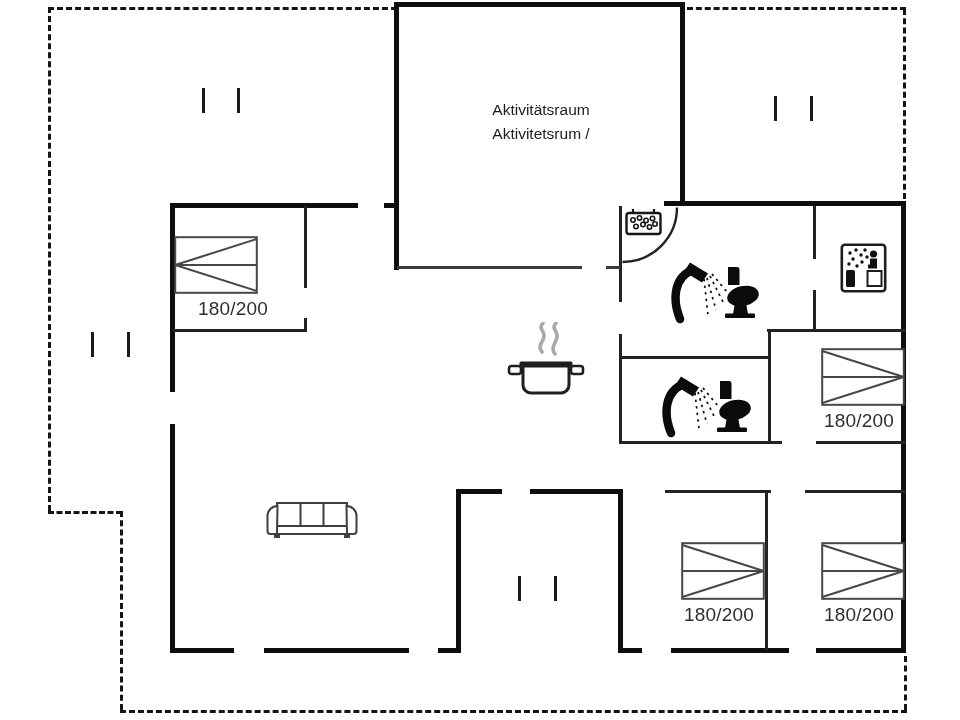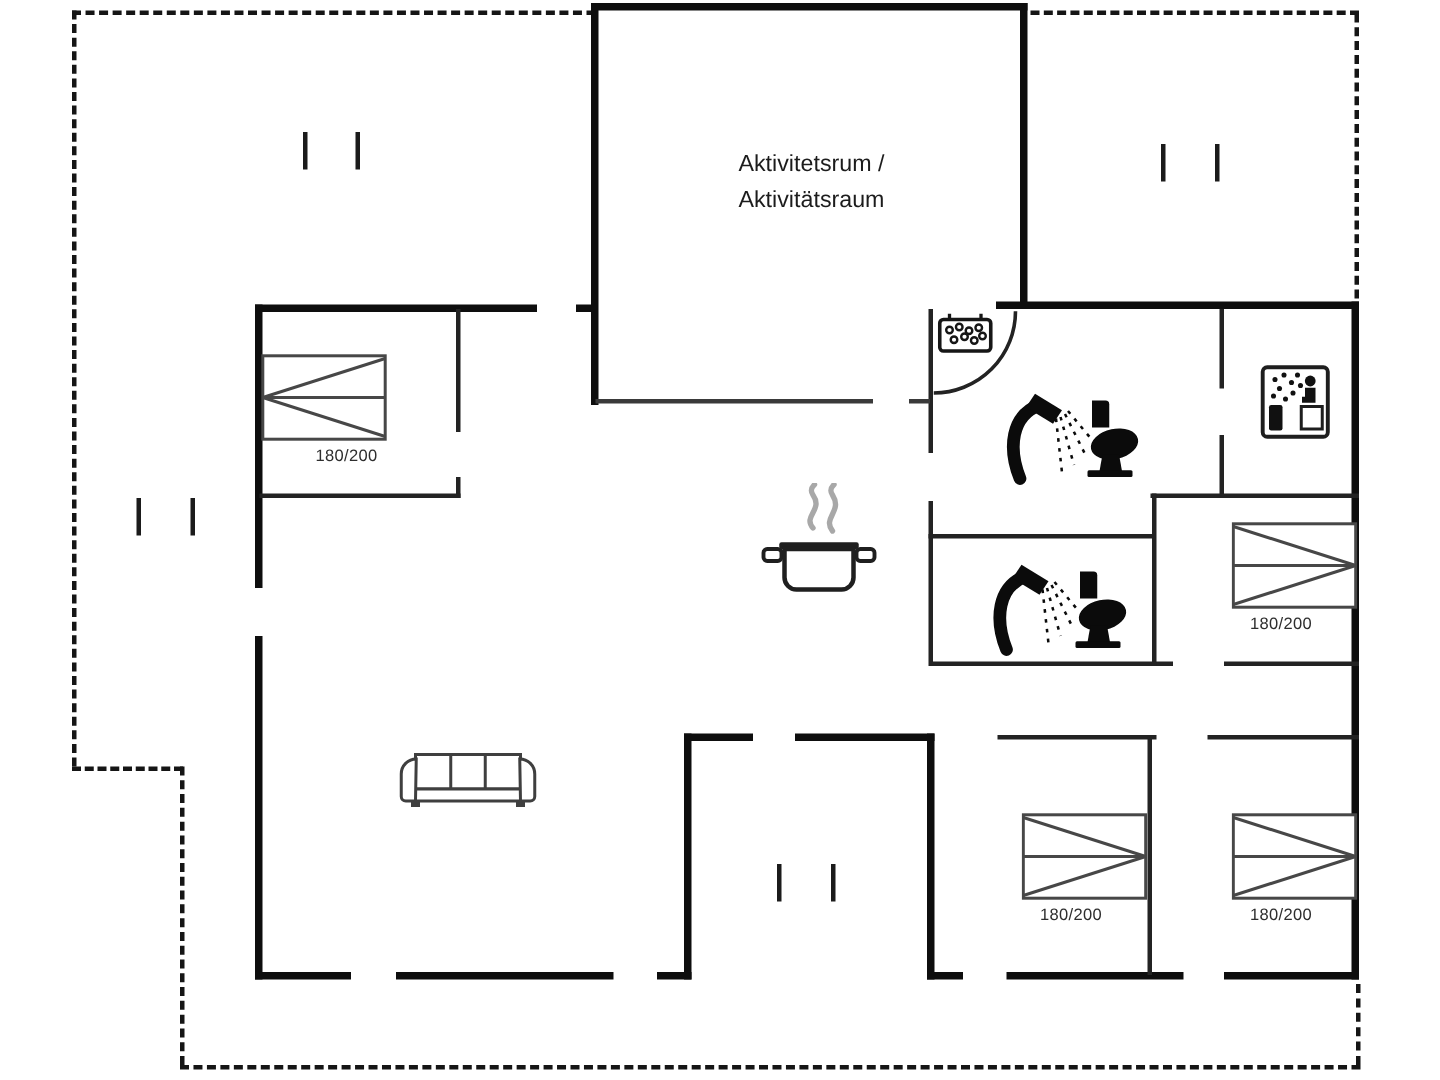--- a/index.html
+++ b/index.html
@@ -9,21 +9,21 @@
   .w{position:absolute;background:#0e0e0e;}
   
   .iw{position:absolute;background:#232323;}
   
   .cw{position:absolute;background:#3a3a3a;}
   
   .dh{position:absolute;border-top:3px dashed #151515;height:0;}
   .dv{position:absolute;border-left:3px dashed #151515;width:0;}
   
   .tick{position:absolute;width:3px;height:25px;background:#1b1b1b;}
-  .lbl{position:absolute;font-size:11px;color:#2e2e2e;text-align:center;letter-spacing:0.2px;}
+  .lbl{position:absolute;font-size:19px;color:#2e2e2e;text-align:center;letter-spacing:0.2px;}
   .title{position:absolute;font-size:15.5px;line-height:24px;color:#1c1c1c;text-align:center;}
   .icon{position:absolute;}
 </style>
 </head>
 <body>
 
 <div id="plan">
 
   <div class="dh" style="left:48px;top:7px;width:349px;"></div>
   <div class="dh" style="left:687px;top:7px;width:219px;"></div>
@@ -75,22 +75,22 @@
   <div class="tick" style="left:202px;top:88px;"></div>
   <div class="tick" style="left:237px;top:88px;"></div>
   <div class="tick" style="left:774px;top:96px;"></div>
   <div class="tick" style="left:810px;top:96px;"></div>
   <div class="tick" style="left:91px;top:332px;"></div>
   <div class="tick" style="left:127px;top:332px;"></div>
   <div class="tick" style="left:518px;top:576px;"></div>
   <div class="tick" style="left:554px;top:576px;"></div>
 
   <div class="title" style="left:397px;top:98px;width:288px;">
+    <div>Aktivitätsraum</div>
     <div>Aktivitetsrum /</div>
-    <div>Aktivitätsraum</div>
   </div>
 
   <svg class="icon" style="left:621px;top:206px;" width="58" height="58" viewBox="0 0 58 58">
     <path d="M56,1.5 A54.5,54.5 0 0 1 1.5,56" fill="none" stroke="#232323" stroke-width="2.4"></path>
   </svg>
 
   <svg class="icon" style="left:625px;top:209px;" width="37" height="27" viewBox="0 0 37 27">
     <line x1="8" y1="0" x2="8" y2="5" stroke="#161616" stroke-width="2.2"></line>
     <line x1="29" y1="0" x2="29" y2="5" stroke="#161616" stroke-width="2.2"></line>
     <rect x="1.5" y="4" width="34" height="21" rx="2.5" fill="#fff" stroke="#161616" stroke-width="2.4"></rect>

